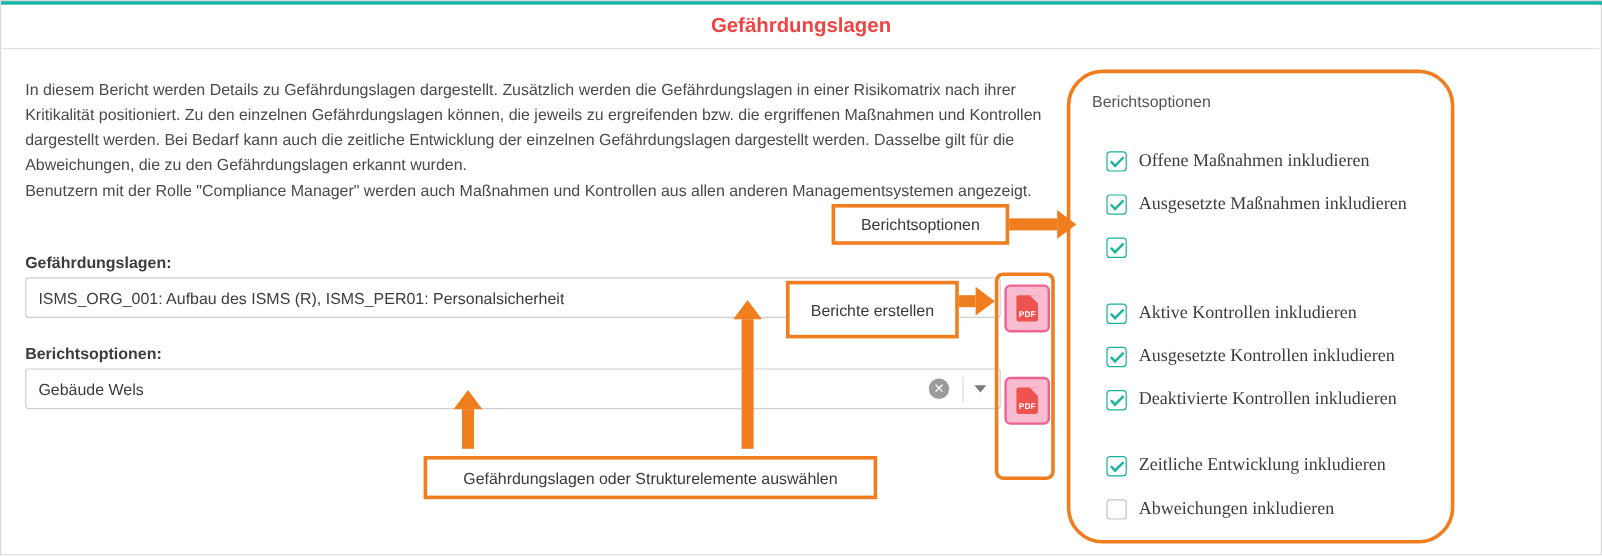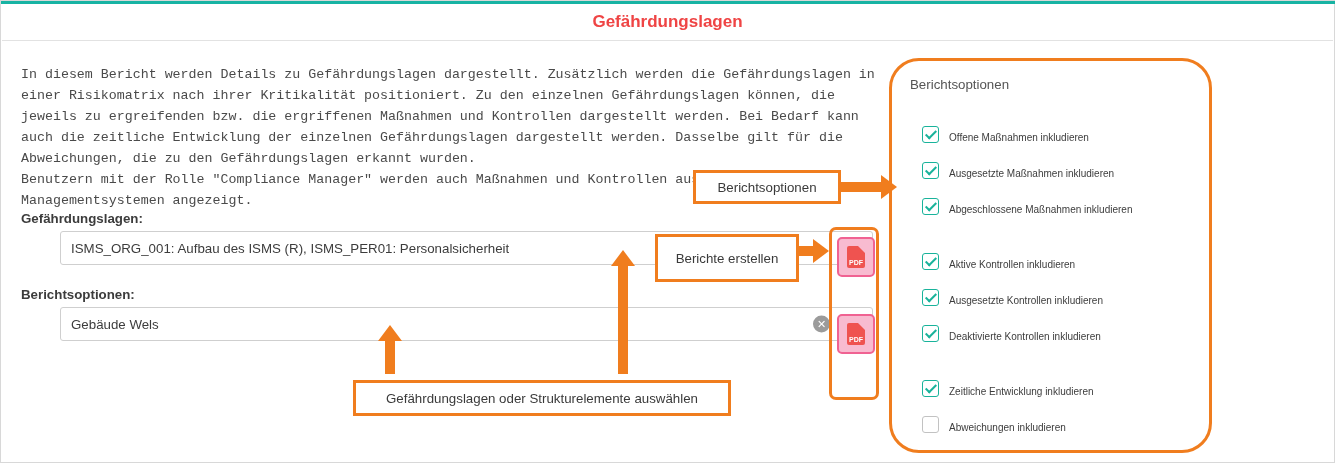--- a/index.html
+++ b/index.html
@@ -51,21 +51,20 @@
     width: 1335px;
     height: 423px;
   }
   .desc {
     position: absolute;
     left: 20px; top: 23px;
     width: 855px;
     font-size: 13.3px;
     line-height: 21px;
     color: #4a4a4a;
-    font-family: Liberation Mono, monospace;
   }
   .desc p { margin: 0; }
   .field-label {
     position: absolute;
     font-size: 13.3px;
     font-weight: bold;
     color: #3c3c3c;
   }
   .label-gefaehrdungslagen { left: 20px; top: 170px; }
   .label-strukturelemente { left: 20px; top: 246px; }
@@ -74,21 +73,20 @@
     position: absolute;
     box-sizing: border-box;
     border: 1px solid #cfcfcf;
     border-radius: 3px;
     background: #fff;
     font-size: 13.3px;
     color: #3c3c3c;
     display: flex;
     align-items: center;
     padding: 0 10px;
-    margin-left: 39px;
   }
   .input-gefaehrdungslagen {
     left: 20px; top: 190px;
     width: 813px; height: 34px;
   }
   .input-strukturelemente {
     left: 20px; top: 266px;
     width: 813px; height: 34px;
     padding-right: 43px;
   }
@@ -181,23 +179,24 @@
   .options-title {
     position: absolute;
     left: 18px; top: 16px;
     font-size: 13.3px;
     color: #555;
   }
   .opt {
     position: absolute;
     left: 30px;
     display: flex;
-    align-items: flex-end;
-    font-size: 10px;
+    align-items: flex-start;
+    font-size: 15px;
     color: #3c3c3c;
+    font-family: Liberation Serif, serif;
   }
   .chk {
     width: 17px; height: 17px;
     box-sizing: border-box;
     border: 1px solid #c2c2c2;
     border-radius: 3px;
     margin-right: 10px;
     background: #fff;
     position: relative;
     flex: 0 0 auto;
@@ -346,21 +345,20 @@
       <div class="opt" style="top:65px">
         <span class="chk checked"></span>
         <span>Offene Maßnahmen inkludieren</span>
       </div>
       <div class="opt" style="top:101px">
         <span class="chk checked"></span>
         <span>Ausgesetzte Maßnahmen inkludieren</span>
       </div>
       <div class="opt" style="top:137px">
         <span class="chk checked"></span>
-        <span>Abgeschlossene Maßnahmen inkludieren</span>
       </div>
 
       <div class="opt" style="top:192px">
         <span class="chk checked"></span>
         <span>Aktive Kontrollen inkludieren</span>
       </div>
       <div class="opt" style="top:228px">
         <span class="chk checked"></span>
         <span>Ausgesetzte Kontrollen inkludieren</span>
       </div>

